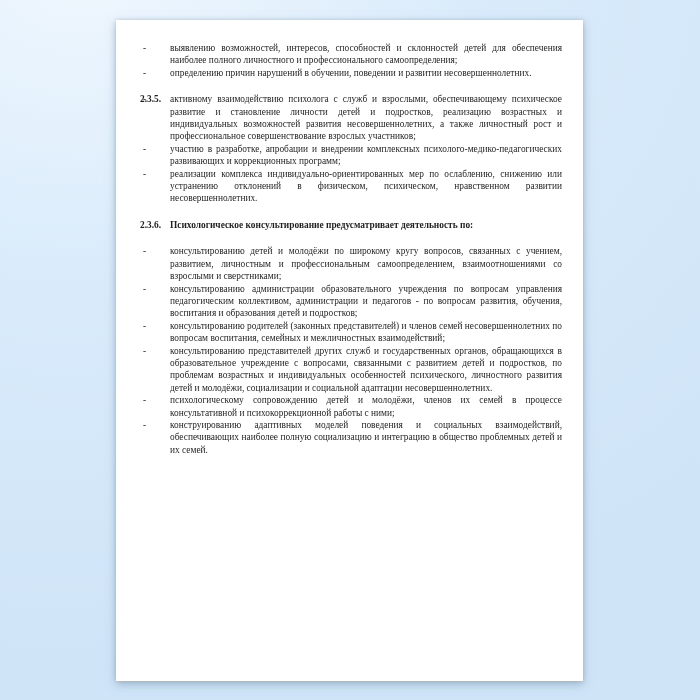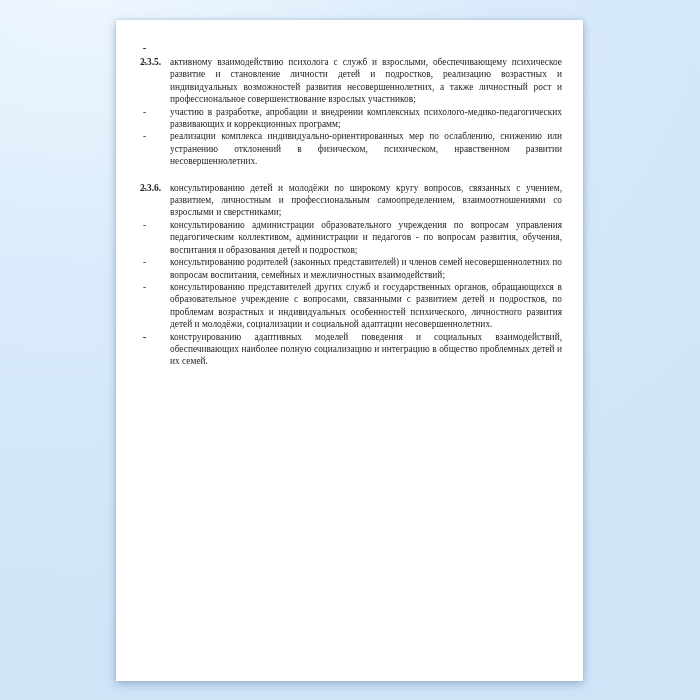--- a/index.html
+++ b/index.html
@@ -50,23 +50,25 @@
   }
 </style>
 </head>
 <body>
 
 <div class="sheet">
   <div class="doc">
 
     <div class="item">
       <span class="dash">-</span>
+      <span>выявлению возможностей, интересов, способностей и склонностей детей для обеспечения наиболее полного личностного и профессионального самоопределения;</span>
     </div>
     <div class="item">
       <span class="dash">-</span>
+      <span>определению причин нарушений в обучении, поведении и развитии несовершеннолетних.</span>
     </div>
 
     <div class="heading">
       <span class="num">2.3.5.</span>
     </div>
 
     <div class="item">
       <span class="dash">-</span>
       <span>активному взаимодействию психолога с служб и взрослыми, обеспечивающему психическое развитие и становление личности детей и подростков, реализацию возрастных и индивидуальных возможностей развития несовершеннолетних, а также личностный рост и профессиональное совершенствование взрослых участников;</span>
     </div>
@@ -74,20 +76,21 @@
       <span class="dash">-</span>
       <span>участию в разработке, апробации и внедрении комплексных психолого-медико-педагогических развивающих и коррекционных программ;</span>
     </div>
     <div class="item">
       <span class="dash">-</span>
       <span>реализации комплекса индивидуально-ориентированных мер по ослаблению, снижению или устранению отклонений в физическом, психическом, нравственном развитии несовершеннолетних.</span>
     </div>
 
     <div class="heading">
       <span class="num">2.3.6.</span>
+      <span>Психологическое консультирование предусматривает деятельность по:</span>
     </div>
 
     <div class="item">
       <span class="dash">-</span>
       <span>консультированию детей и молодёжи по широкому кругу вопросов, связанных с учением, развитием, личностным и профессиональным самоопределением, взаимоотношениями со взрослыми и сверстниками;</span>
     </div>
     <div class="item">
       <span class="dash">-</span>
       <span>консультированию администрации образовательного учреждения по вопросам управления педагогическим коллективом, администрации и педагогов - по вопросам развития, обучения, воспитания и образования детей и подростков;</span>
     </div>
@@ -96,20 +99,21 @@
       <span>консультированию родителей (законных представителей) и членов семей несовершеннолетних по вопросам воспитания, семейных и межличностных взаимодействий;</span>
     </div>
     <div class="item">
       <span class="dash">-</span>
       <span>консультированию представителей других служб и государственных органов, обращающихся в образовательное учреждение с вопросами, связанными с развитием детей и подростков, по проблемам возрастных и индивидуальных особенностей психического, личностного развития детей и молодёжи, социализации и социальной адаптации несовершеннолетних.</span>
     </div>
 
 
     <div class="item">
       <span class="dash">-</span>
+      <span>психологическому сопровождению детей и молодёжи, членов их семей в процессе консультативной и психокоррекционной работы с ними;</span>
     </div>
     <div class="item">
       <span class="dash">-</span>
       <span>конструированию адаптивных моделей поведения и социальных взаимодействий, обеспечивающих наиболее полную социализацию и интеграцию в общество проблемных детей и их семей.</span>
     </div>
 
   </div>
 </div>
 
 </body></html>

